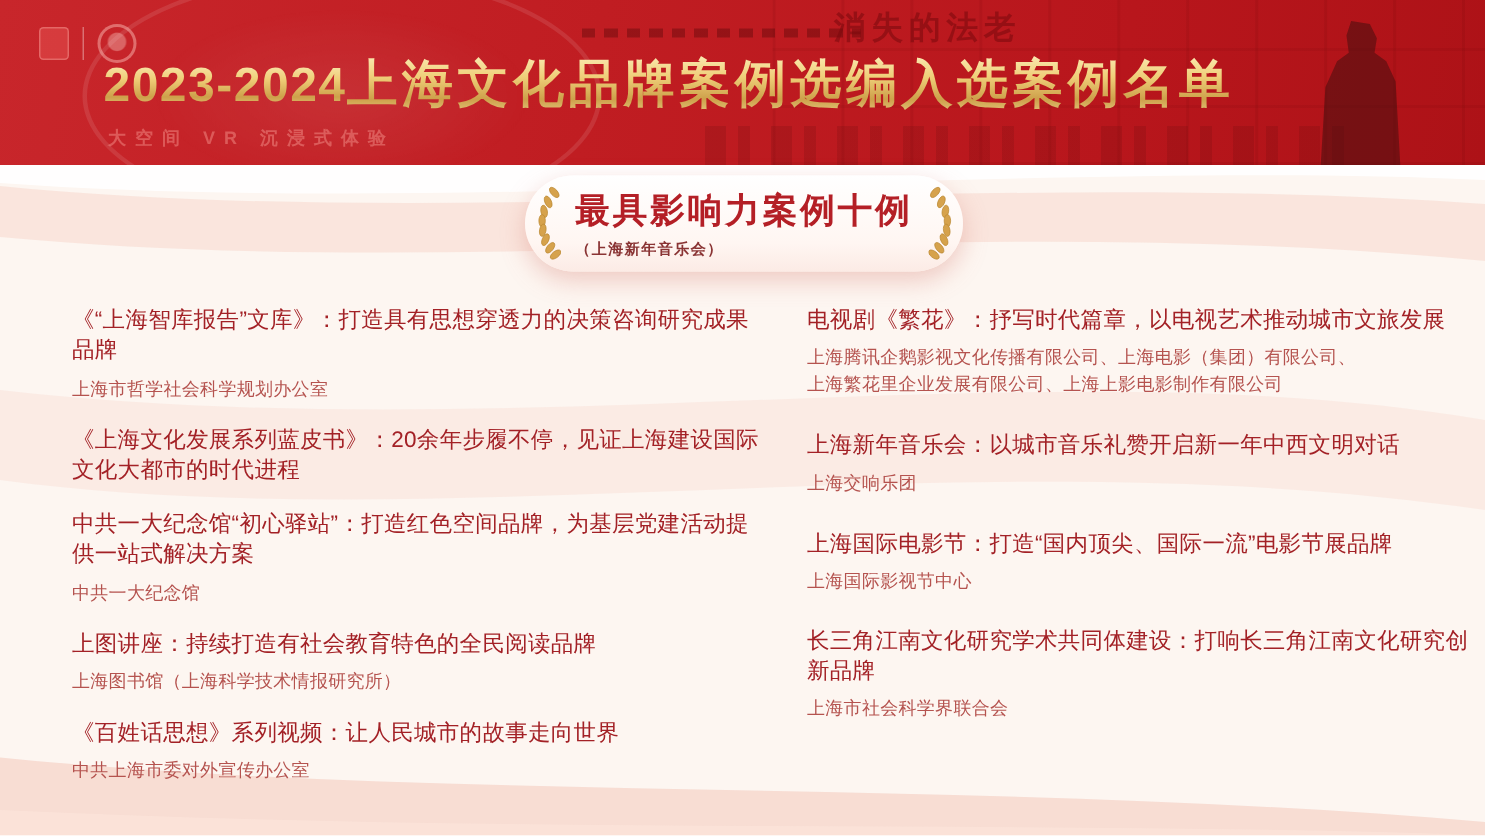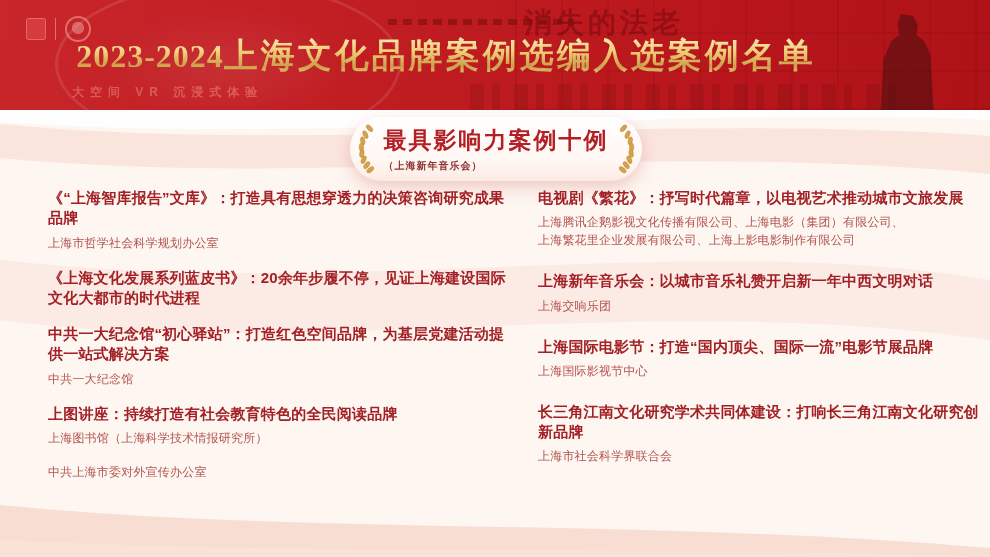--- a/index.html
+++ b/index.html
@@ -14,33 +14,33 @@
                repeating-linear-gradient(0deg,rgba(80,0,0,.13) 0 2px,transparent 2px 38px);}
   .banner .vr-ring{position:absolute;left:55px;top:-18px;width:340px;height:158px;border-radius:50%;
     border:3px solid rgba(255,255,255,.10);background:radial-gradient(closest-side,rgba(255,255,255,.07),transparent 75%);}
   .banner .film-strip{position:absolute;left:388px;top:19px;width:186px;height:6px;opacity:.45;
     background:repeating-linear-gradient(90deg,rgba(60,0,0,.7) 0 9px,transparent 9px 15px);}
   .banner .skyline{position:absolute;left:470px;bottom:0;width:430px;height:26px;opacity:.18;
     background:repeating-linear-gradient(90deg,#5f0a0a 0 14px,transparent 14px 22px,#5f0a0a 22px 30px,transparent 30px 44px);}
   .silhouette{position:absolute;left:868px;top:14px;width:78px;height:96px;background:#3c0d0d;opacity:.5;
     clip-path:polygon(42% 0,58% 2%,64% 12%,62% 22%,72% 28%,80% 42%,84% 100%,16% 100%,20% 46%,30% 28%,40% 22%,38% 10%);}
   .bg-text{position:absolute;color:rgba(120,10,12,.55);font-weight:bold;letter-spacing:4px;}
-  .bg-text.pharaoh{left:524px;top:4px;font-size:28px;}
+  .bg-text.pharaoh{left:556px;top:4px;font-size:21px;}
   .bg-text.vrline{left:72px;top:84px;font-size:12px;color:rgba(255,170,160,.40);letter-spacing:6px;}
   .bg-text.blossoms{left:886px;top:99px;font-size:8px;color:rgba(230,190,130,.45);letter-spacing:2px;margin-top:19px;}
 
   .logo-box{position:absolute;left:26px;top:16px;display:flex;align-items:center;gap:9px;}
   .logo-cal{width:20px;height:22px;border-radius:3px;background:rgba(255,120,110,.28);
     box-shadow:inset 0 0 0 1px rgba(255,190,180,.35);}
   .logo-sep{width:1px;height:22px;background:rgba(255,255,255,.35);}
   .logo-emblem{width:22px;height:22px;border-radius:50%;border:2px solid rgba(255,200,190,.45);
     background:radial-gradient(circle at 50% 45%,rgba(255,220,210,.35) 0 35%,transparent 40%);}
 
   .banner-title-row{position:absolute;left:0;top:33px;width:892px;display:flex;justify-content:center;
-    align-items:baseline;white-space:nowrap;font-family:Liberation Serif, serif;}
+    align-items:baseline;white-space:nowrap;}
   .gold-text{color:#e9c464;}
   @supports ((-webkit-background-clip:text) or (background-clip:text)){
     .gold-text{background:linear-gradient(180deg,#fdf0c0 0%,#efce78 40%,#cda04a 72%,#ecd28c 100%);
       -webkit-background-clip:text;background-clip:text;color:transparent;}
   }
   .year-range{font-size:32px;font-weight:bold;letter-spacing:1px;
     text-shadow:0 0 1px rgba(0,0,0,0);}
   .banner-title{font-size:34px;font-weight:bold;letter-spacing:3px;}
 
   
@@ -55,21 +55,21 @@
   .badge-title{font-size:23px;font-weight:bold;color:#b41f26;letter-spacing:2px;}
   .badge-note{font-size:10px;font-weight:bold;color:#8a3434;letter-spacing:1px;}
   .laurel{flex:0 0 auto;}
 
   
   .col{position:absolute;top:188px;}
   .col-left{left:48px;width:458px;}
   .col-right{left:538px;width:452px;}
   .case{margin-bottom:16px;}
   .col-right .case{margin-bottom:22px;}
-  .case-title{font-size:15px;line-height:1.35;font-weight:bold;color:#a32126;letter-spacing:.2px;}
+  .case-title{font-size:15px;line-height:1.35;font-weight:normal;color:#a32126;letter-spacing:.2px;margin-top:16px;}
   .case-org{margin-top:5px;font-size:12px;line-height:1.5;color:#b5534f;white-space:pre-line;letter-spacing:.2px;}
 </style>
 </head>
 <body>
 
 <div class="stage">
 
   <div class="banner">
     <div class="tiles"></div>
     <div class="vr-ring"></div>
@@ -143,20 +143,21 @@
     </div>
     <div class="case">
       <div class="case-title">中共一大纪念馆“初心驿站”：打造红色空间品牌，为基层党建活动提供一站式解决方案</div>
       <div class="case-org">中共一大纪念馆</div>
     </div>
     <div class="case">
       <div class="case-title">上图讲座：持续打造有社会教育特色的全民阅读品牌</div>
       <div class="case-org">上海图书馆（上海科学技术情报研究所）</div>
     </div>
     <div class="case">
+      <div class="case-title">《百姓话思想》系列视频：让人民城市的故事走向世界</div>
       <div class="case-org">中共上海市委对外宣传办公室</div>
     </div>
   </div>
 
   <div class="col col-right">
     <div class="case">
       <div class="case-title">电视剧《繁花》：抒写时代篇章，以电视艺术推动城市文旅发展</div>
       <div class="case-org">上海腾讯企鹅影视文化传播有限公司、上海电影（集团）有限公司、
 上海繁花里企业发展有限公司、上海上影电影制作有限公司</div>
     </div>

